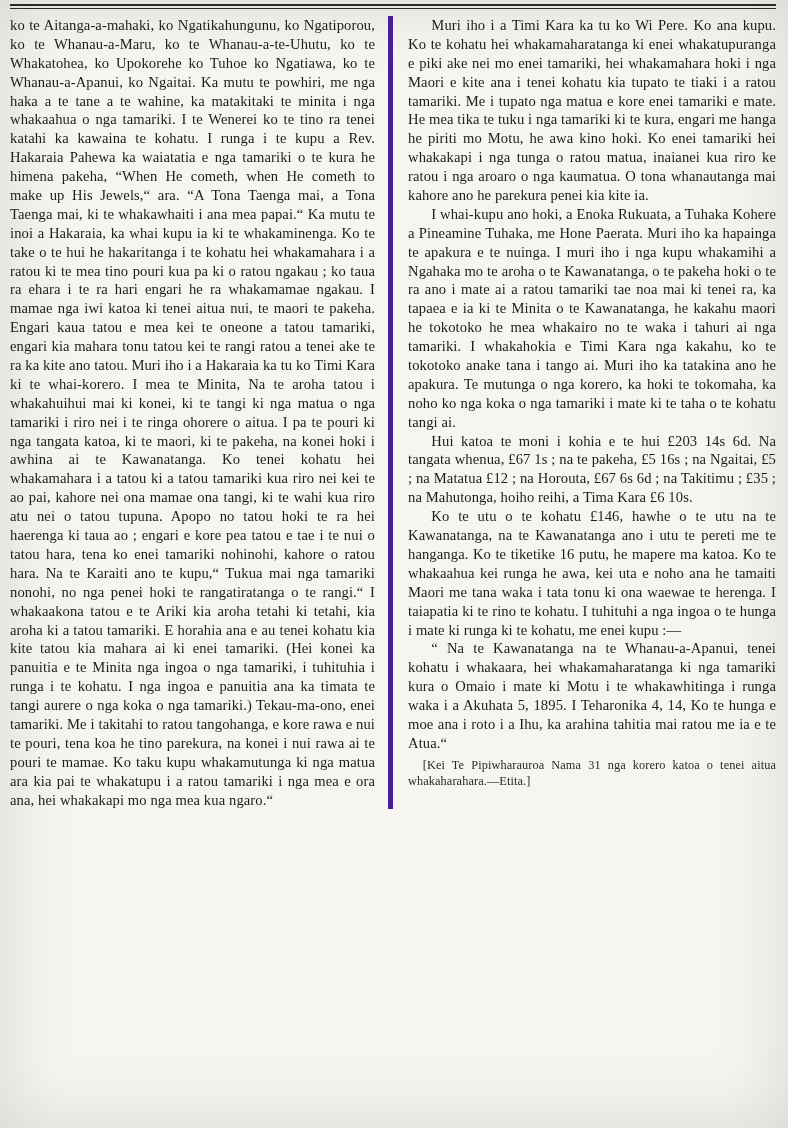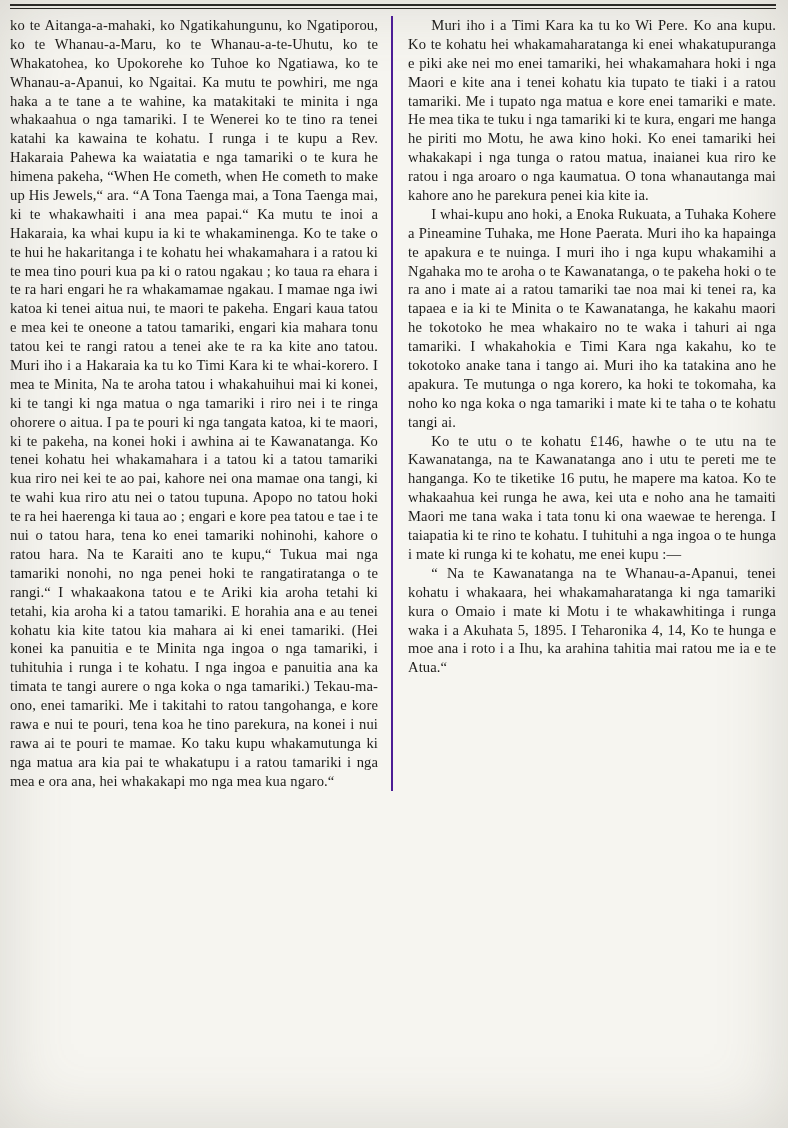--- a/index.html
+++ b/index.html
@@ -45,21 +45,21 @@
   }
   .columns { display: flex; }
   .col {
     box-sizing: border-box;
     width: 50%;
     text-align: justify;
     font-size: 14.6px;
     line-height: 1.295;
     letter-spacing: 0.1px;
   }
-  .col-left { padding-right: 13px; border-right: 2px solid #4c1d95; }
+  .col-left { padding-right: 13px; border-right: 5px solid #4c1d95; }
   .col-right { padding-left: 15px; font-family: Liberation Serif, serif; }
   .col p { margin: 0; text-indent: 1.6em; }
   .col p.first { text-indent: 0; }
   .note {
     font-size: 12.3px;
     line-height: 1.3;
     margin-top: 5px !important;
     text-indent: 1.2em !important;
     color: #2a2926;
   }
@@ -74,19 +74,21 @@
 
   <div class="columns">
 
     <div class="col col-left">
       <p class="first">ko te Aitanga-a-mahaki, ko Ngatikahungunu, ko Ngatiporou, ko te Whanau-a-Maru, ko te Whanau-a-te-Uhutu, ko te Whakatohea, ko Upokorehe ko Tuhoe ko Ngatiawa, ko te Whanau-a-Apanui, ko Ngaitai.  Ka mutu te powhiri, me nga haka a te tane a te wahine, ka matakitaki te minita i nga whakaahua o nga tamariki. I te Wenerei ko te tino ra tenei katahi ka kawaina te kohatu.  I runga i te kupu a Rev. Hakaraia Pahewa ka waiatatia e nga tamariki o te kura he himena pakeha, “When He cometh, when He cometh to make up His Jewels,“ ara. “A Tona Taenga mai, a Tona Taenga mai, ki te whakawhaiti i ana mea papai.“  Ka mutu te inoi a Hakaraia, ka whai kupu ia ki te whakaminenga.  Ko te take o te hui he hakaritanga i te kohatu hei whakamahara i a ratou ki te mea tino pouri kua pa ki o ratou ngakau ; ko taua ra ehara i te ra hari engari he ra whakamamae ngakau. I mamae nga iwi katoa ki tenei aitua nui, te maori te pakeha.  Engari kaua tatou e mea kei te oneone a tatou tamariki, engari kia mahara tonu tatou kei te rangi ratou a tenei ake te ra ka kite ano tatou.  Muri iho i a Hakaraia ka tu ko Timi Kara ki te whai-korero.  I mea te Minita, Na te aroha tatou i whakahuihui mai ki konei, ki te tangi ki nga matua o nga tamariki i riro nei i te ringa ohorere o aitua.  I pa te pouri ki nga tangata katoa, ki te maori, ki te pakeha, na konei hoki i awhina ai te Kawanatanga.  Ko tenei kohatu hei whakamahara i a tatou ki a tatou tamariki kua riro nei kei te ao pai, kahore nei ona mamae ona tangi, ki te wahi kua riro atu nei o tatou tupuna.  Apopo no tatou hoki te ra hei haerenga ki taua ao ; engari e kore pea tatou e tae i te nui o tatou hara, tena ko enei tamariki nohinohi, kahore o ratou hara.  Na te Karaiti ano te kupu,“ Tukua mai nga tamariki nonohi, no nga penei hoki te rangatiratanga o te rangi.“  I whakaakona tatou e te Ariki kia aroha tetahi ki tetahi, kia aroha ki a tatou tamariki.  E horahia ana e au tenei kohatu kia kite tatou kia mahara ai ki enei tamariki.  (Hei konei ka panuitia e te Minita nga ingoa o nga tamariki, i tuhituhia i runga i te kohatu.  I nga ingoa e panuitia ana ka timata te tangi aurere o nga koka o nga tamariki.)  Tekau-ma-ono, enei tamariki. Me i takitahi to ratou tangohanga, e kore rawa e nui te pouri, tena koa he tino parekura, na konei i nui rawa ai te pouri te mamae. Ko taku kupu whakamutunga ki nga matua ara kia pai te whakatupu i a ratou tamariki i nga mea e ora ana, hei whakakapi mo nga mea kua ngaro.“</p>
     </div>
 
     <div class="col col-right">
       <p>Muri iho i a Timi Kara ka tu ko Wi Pere. Ko ana kupu.  Ko te kohatu hei whakamaharatanga ki enei whakatupuranga e piki ake nei mo enei tamariki, hei whakamahara hoki i nga Maori e kite ana i tenei kohatu kia tupato te tiaki i a ratou tamariki.  Me i tupato nga matua e kore enei tamariki e mate. He mea tika te tuku i nga tamariki ki te kura, engari me hanga he piriti mo Motu, he awa kino hoki.  Ko enei tamariki hei whakakapi i nga tunga o ratou matua, inaianei kua riro ke ratou i nga aroaro o nga kaumatua. O tona whanautanga mai kahore ano he parekura penei kia kite ia.</p>
       <p>I whai-kupu ano hoki, a Enoka Rukuata, a Tuhaka Kohere a Pineamine Tuhaka, me Hone Paerata.  Muri iho ka hapainga te apakura e te nuinga.  I muri iho i nga kupu whakamihi a Ngahaka mo te aroha o te Kawanatanga, o te pakeha hoki o te ra ano i mate ai a ratou tamariki tae noa mai ki tenei ra, ka tapaea e ia ki te Minita o te Kawanatanga, he kakahu maori he tokotoko he mea whakairo no te waka i tahuri ai nga tamariki. I whakahokia e Timi Kara nga kakahu, ko te tokotoko anake tana i tango ai.  Muri iho ka tatakina ano he apakura.  Te mutunga o nga korero, ka hoki te tokomaha, ka noho ko nga koka o nga tamariki i mate ki te taha o te kohatu tangi ai.</p>
+      <p>Hui katoa te moni i kohia e te hui £203 14s 6d.  Na tangata whenua, £67 1s ; na te pakeha, £5 16s ; na Ngaitai, £5 ; na Matatua £12 ; na Horouta, £67 6s 6d ; na Takitimu ; £35 ; na Mahutonga, hoiho reihi, a Tima Kara £6 10s.</p>
       <p>Ko te utu o te kohatu £146, hawhe o te utu na te Kawanatanga, na te Kawanatanga ano i utu te pereti me te hanganga.  Ko te tiketike 16 putu, he mapere ma katoa.  Ko te whakaahua kei runga he awa, kei uta e noho ana he tamaiti Maori me tana waka i tata tonu ki ona waewae te herenga.  I taiapatia ki te rino te kohatu.  I tuhituhi a nga ingoa o te hunga i mate ki runga ki te kohatu, me enei kupu :—</p>
       <p>“ Na te Kawanatanga na te Whanau-a-Apanui, tenei kohatu i whakaara, hei whakamaharatanga ki nga tamariki kura o Omaio i mate ki Motu i te whakawhitinga i runga waka i a Akuhata 5, 1895.  I Teharonika 4, 14, Ko te hunga e moe ana i roto i a Ihu, ka arahina tahitia mai ratou me ia e te Atua.“</p>
+      <p class="note">[Kei Te Pipiwharauroa Nama 31 nga korero katoa o tenei aitua whakaharahara.—Etita.]</p>
     </div>
 
   </div>
 
 </div>
 
 </body></html>

